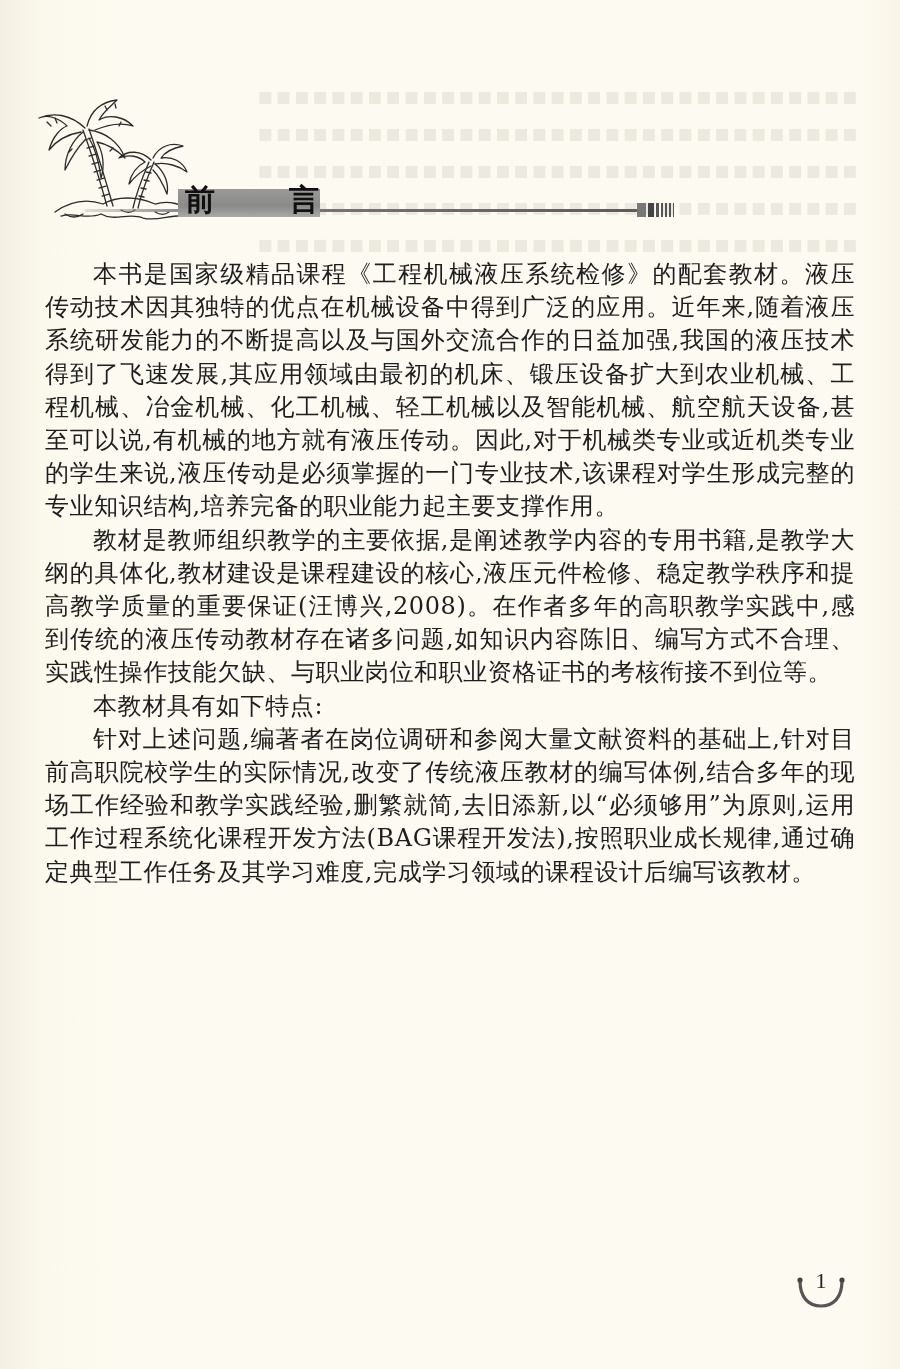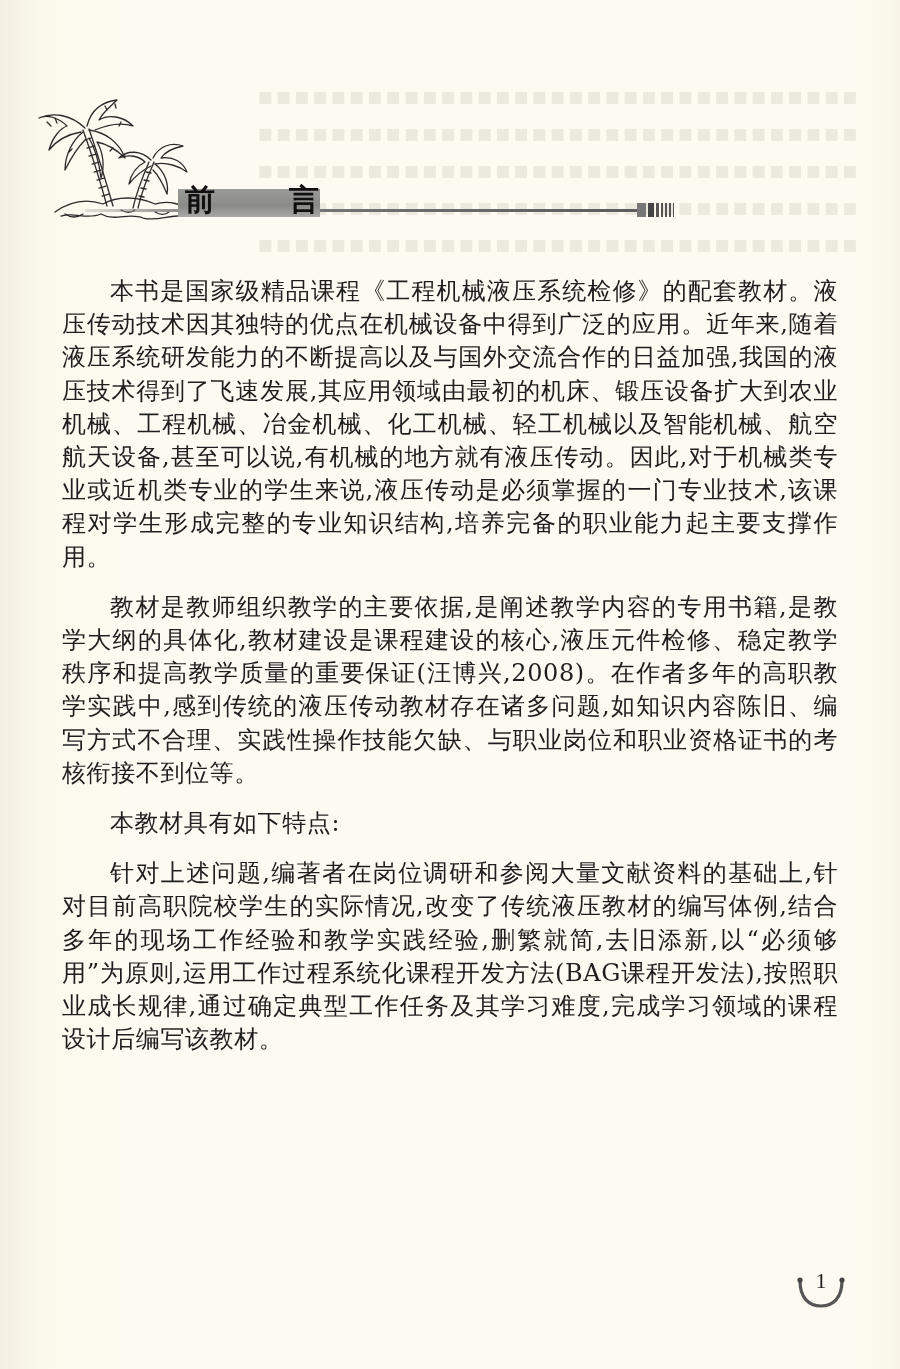--- a/index.html
+++ b/index.html
@@ -44,21 +44,21 @@
     .rule-ticks {
       position: absolute; left: 612px; top: 111px; height: 14px; display: flex; gap: 2px; align-items: stretch;
     }
     .rule-ticks span { display: block; background: #555; }
 
     .content {
       position: absolute; left: 45px; top: 258px; width: 810px;
       font-size: 24px; line-height: 33.2px;
       text-align: justify; letter-spacing: 0.6px;
     }
-    .content p { margin: 17px; text-indent: 2em; }
+    .content p { margin: 0; text-indent: 2em; }
     .page-number {
       position: absolute; left: 791px; top: 1268px; width: 60px; height: 40px;
     }
     .page-number .num {
       position: absolute; left: 0; top: 0; width: 60px; text-align: center;
       font-family: "Liberation Serif", serif; font-size: 22px; color: #222;
     }
   </style>
 </head>
 <body>

